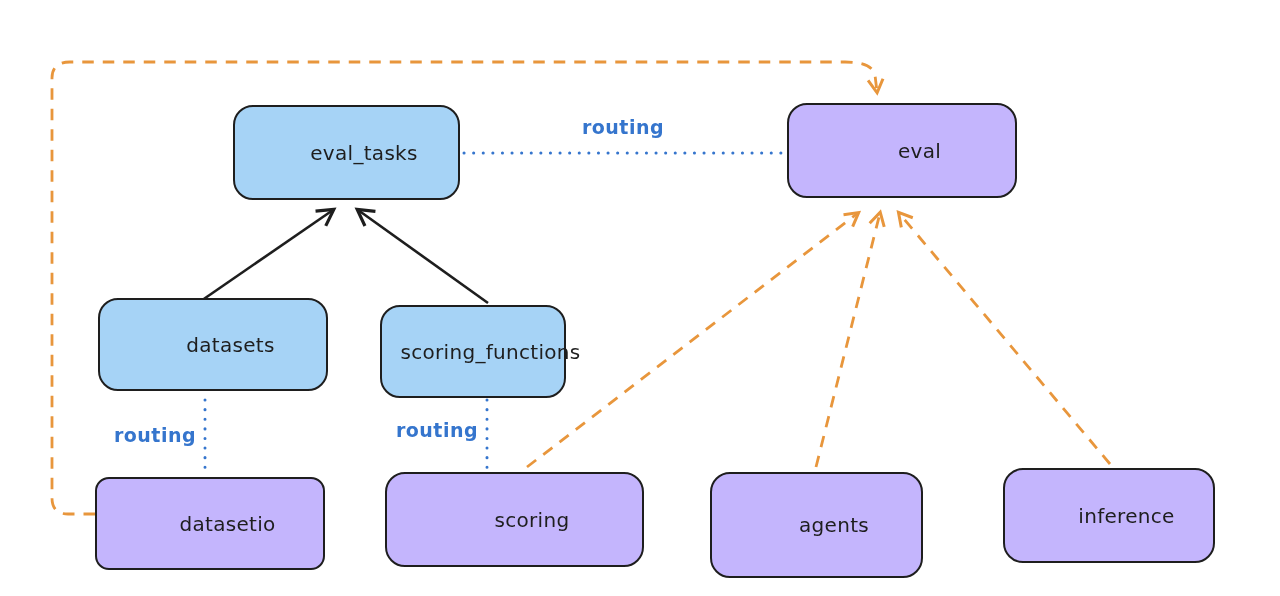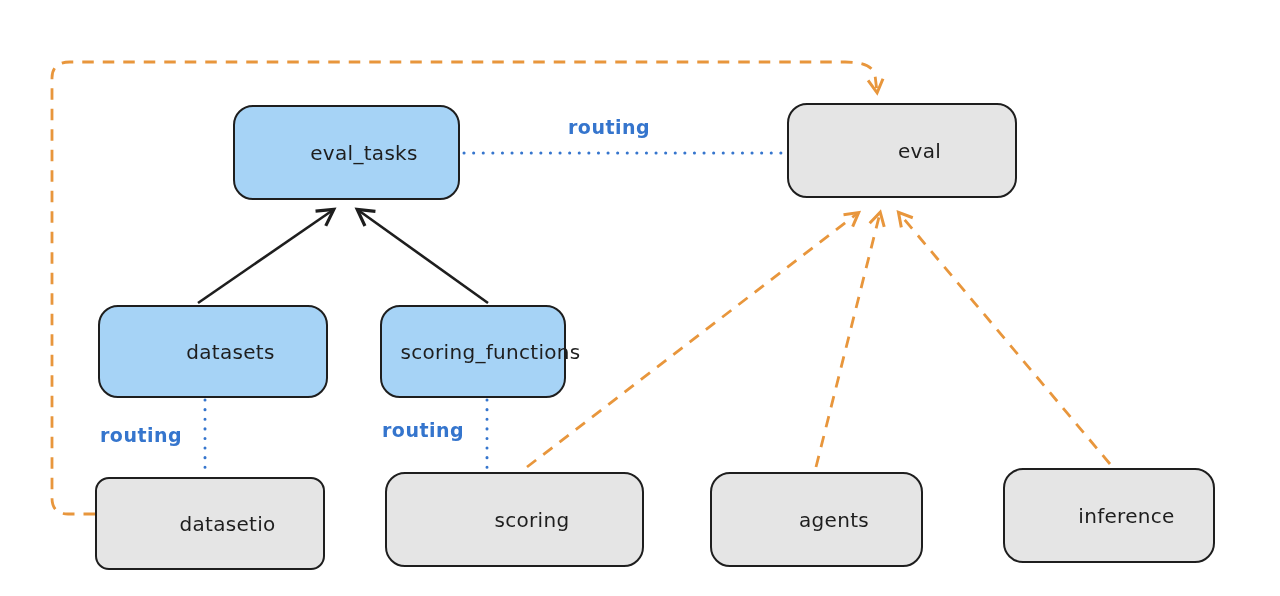--- a/index.html
+++ b/index.html
@@ -28,24 +28,25 @@
     display: flex;
     align-items: center;
     justify-content: center;
     box-sizing: border-box;
     font-size: 20px;
     color: #1e1e1e;
     letter-spacing: 0.3px;
     padding-left: 35px;
   }
   .node.api      { background: #a6d3f6; }
-  .node.provider { background: #e5e5e5; }
+  .node.provider { background: #c4b5fd; }
   .edge-label {
     position: absolute;
     width: 110px;
+    text-align: center;
     color: #3575cd;
     font-size: 19px;
     font-weight: bold;
     letter-spacing: 0.5px;
   }
 </style>
 </head>
 <body>
 
 <div class="canvas">
@@ -69,37 +70,37 @@
 
     <path class="edge-orange" marker-end="url(#mOrange)" d="M95,514 L68,514 Q52,514 52,498 L52,78 Q52,62 70,62 L845,62 Q872,62 875,75 L877,92"></path>
     <path class="edge-orange" marker-end="url(#mOrange)" d="M527,467 L858,213"></path>
     <path class="edge-orange" marker-end="url(#mOrange)" d="M816,467 L880,213"></path>
     <path class="edge-orange" marker-end="url(#mOrange)" d="M1110,464 L899,213"></path>
   </svg>
 
   <div class="node api" style="left:233px; top:105px; width:227px; height:95px;">
     <span>eval_tasks</span>
   </div>
-  <div class="node api" style="left:98px; top:305px; width:230px; height:93px;">
+  <div class="node api" style="left:98px; top:298px; width:230px; height:93px;">
     <span>datasets</span>
   </div>
   <div class="node api" style="left:380px; top:305px; width:186px; height:93px;">
     <span>scoring_functions</span>
   </div>
 
   <div class="node provider" style="left:787px; top:103px; width:230px; height:95px;">
     <span>eval</span>
   </div>
   <div class="node provider" style="left:95px; top:477px; width:230px; height:93px;border-radius:14px;">
     <span>datasetio</span>
   </div>
   <div class="node provider" style="left:385px; top:472px; width:259px; height:95px;">
     <span>scoring</span>
   </div>
-  <div class="node provider" style="left:710px; top:472px; width:213px; height:95px;">
+  <div class="node provider" style="left:710px; top:472px; width:213px; height:106px;">
     <span>agents</span>
   </div>
   <div class="node provider" style="left:1003px; top:468px; width:212px; height:95px;">
     <span>inference</span>
   </div>
 
   <div class="edge-label" style="left:568px; top:116px;">routing</div>
   <div class="edge-label" style="left:100px; top:424px;">routing</div>
   <div class="edge-label" style="left:382px; top:419px;">routing</div>
 

